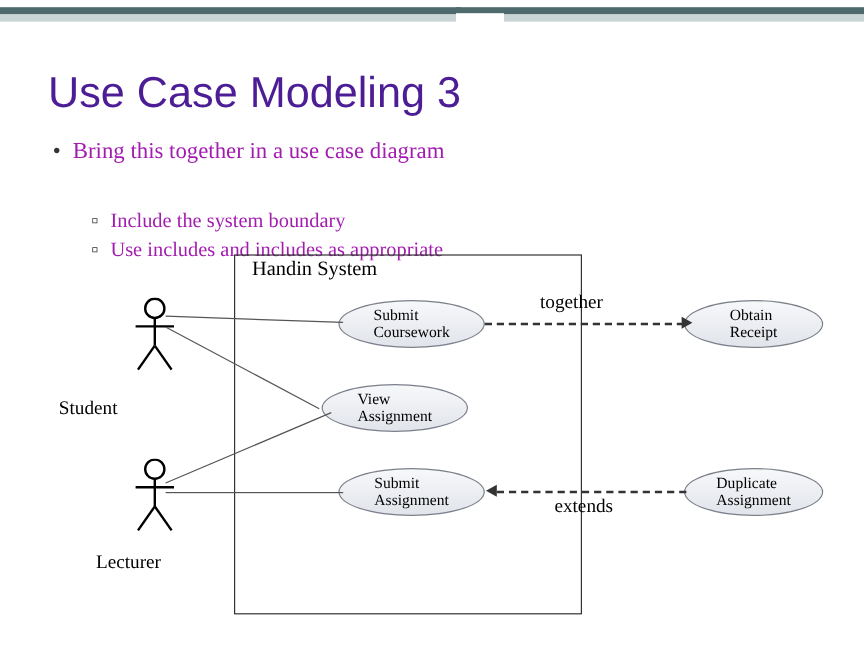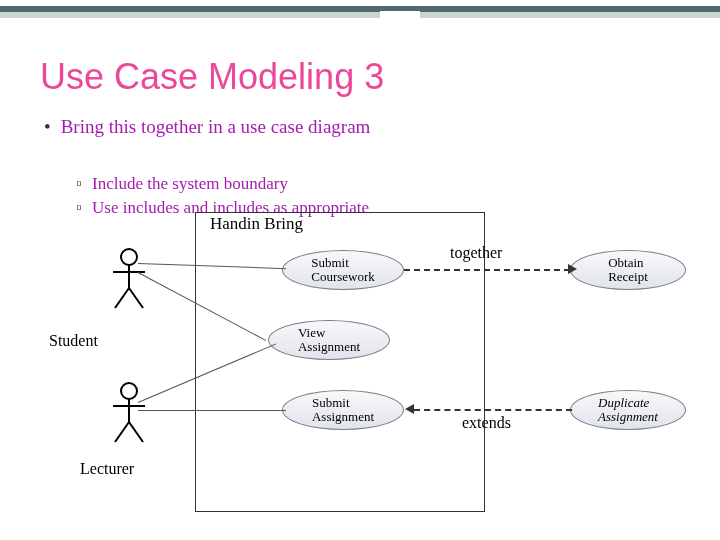--- a/index.html
+++ b/index.html
@@ -4,21 +4,21 @@
 <style>
   * { box-sizing: border-box; margin: 0; padding: 0; }
   html, body { width: 720px; height: 540px; font-family: Georgia, 'Times New Roman', serif; background: #fff; color: #000; }
   .slide { position: relative; width: 720px; height: 540px; }
   .topbar { position: absolute; top: 6px; left: 0; right: 0; height: 14px; }
   .bar-dark { position: absolute; top: 0; left: 0; right: 336px; height: 6px; background: #4e6a6d; }
   .bar-light { position: absolute; top: 6px; left: 0; right: 302px; height: 6px; background: #c9d4d5; }
   .bar-dark2 { position: absolute; top: 0; right: 0; width: 340px; height: 6px; background: #4e6a6d; }
   .bar-light2 { position: absolute; top: 6px; right: 0; width: 306px; height: 6px; background: #c9d4d5; }
   .divider { position:absolute; top:5px; right:300px; width:40px; height:8px; background:#fff; }
-  .title { position: absolute; top: 56px; left: 40px; font-size: 36px; font-family: "Trebuchet MS", Verdana, sans-serif; color: #ec4899; font-weight: 400; }
+  .title { position: absolute; top: 56px; left: 40px; font-size: 36px; font-family: "Trebuchet MS", Verdana, sans-serif; color: #4c1d95; font-weight: 400; }
   .bullets { position: absolute; top: 116px; left: 44px; font-size: 19px; color: #a21caf; }
   .bullets li { list-style: none; margin-bottom: 4px; }
   .b1::before { content: "•"; margin-right: 10px; color: #333; }
   .sub { margin-left: 32px; font-size: 17px; margin-top: 36px; }
   .sub li::before { content: "▫"; margin-right: 10px; color: #333; }
   .system-box { position: absolute; top: 212px; left: 195px; width: 290px; height: 300px; border: 1px solid #333; }
   .system-label { position: absolute; top: 214px; left: 210px; font-size: 17px; }
   .usecase { position: absolute; width: 122px; height: 40px; border-radius: 50%; background: linear-gradient(#f7f8fa, #e1e4ea); border: 1px solid #7a7f8a; display: flex; align-items: center; justify-content: center; text-align: left; font-size: 13px; line-height: 1.1; }
   .usecase.small { width: 116px; height: 40px; }
   .actor { position: absolute; width: 60px; text-align: center; }
@@ -46,21 +46,21 @@
 
   <ul class="bullets">
     <li class="b1">Bring this together in a use case diagram</li>
     <ul class="sub">
       <li>Include the system boundary</li>
       <li>Use includes and includes as appropriate</li>
     </ul>
   </ul>
 
   <div class="system-box"></div>
-  <div class="system-label">Handin Bring</div>
+  <div class="system-label">Handin System</div>
 
   <div class="actor" style="top:248px; left:99px;">
     <svg width="40" height="62" viewBox="0 0 40 62">
       <circle cx="20" cy="9" r="8" fill="none" stroke="#000" stroke-width="2"></circle>
       <line x1="20" y1="17" x2="20" y2="40" stroke="#000" stroke-width="2"></line>
       <line x1="4" y1="24" x2="36" y2="24" stroke="#000" stroke-width="2"></line>
       <line x1="20" y1="40" x2="6" y2="60" stroke="#000" stroke-width="2"></line>
       <line x1="20" y1="40" x2="34" y2="60" stroke="#000" stroke-width="2"></line>
     </svg>
   </div>
@@ -87,21 +87,21 @@
     </div>
   <div class="usecase" style="top:390px; left:282px;">
       <span style="white-space:pre-line;">Submit
 Assignment</span>
     </div>
 
   <div class="usecase small" style="top:250px; left:570px;">
       <span style="white-space:pre-line;">Obtain
 Receipt</span>
     </div>
-  <div class="usecase small" style="top:390px; left:570px;font-style:italic;">
+  <div class="usecase small" style="top:390px; left:570px;">
       <span style="white-space:pre-line;">Duplicate
 Assignment</span>
     </div>
 
   <div class="solid-line" style="top:263px; left:138px; width:148px; transform:rotate(2deg);"></div>
   <div class="solid-line" style="top:272px; left:138px; width:145px; transform:rotate(28deg);"></div>
 
   <div class="solid-line" style="top:402px; left:138px; width:150px; transform:rotate(-23deg);"></div>
   <div class="solid-line" style="top:410px; left:138px; width:148px; transform:rotate(0deg);"></div>
 

